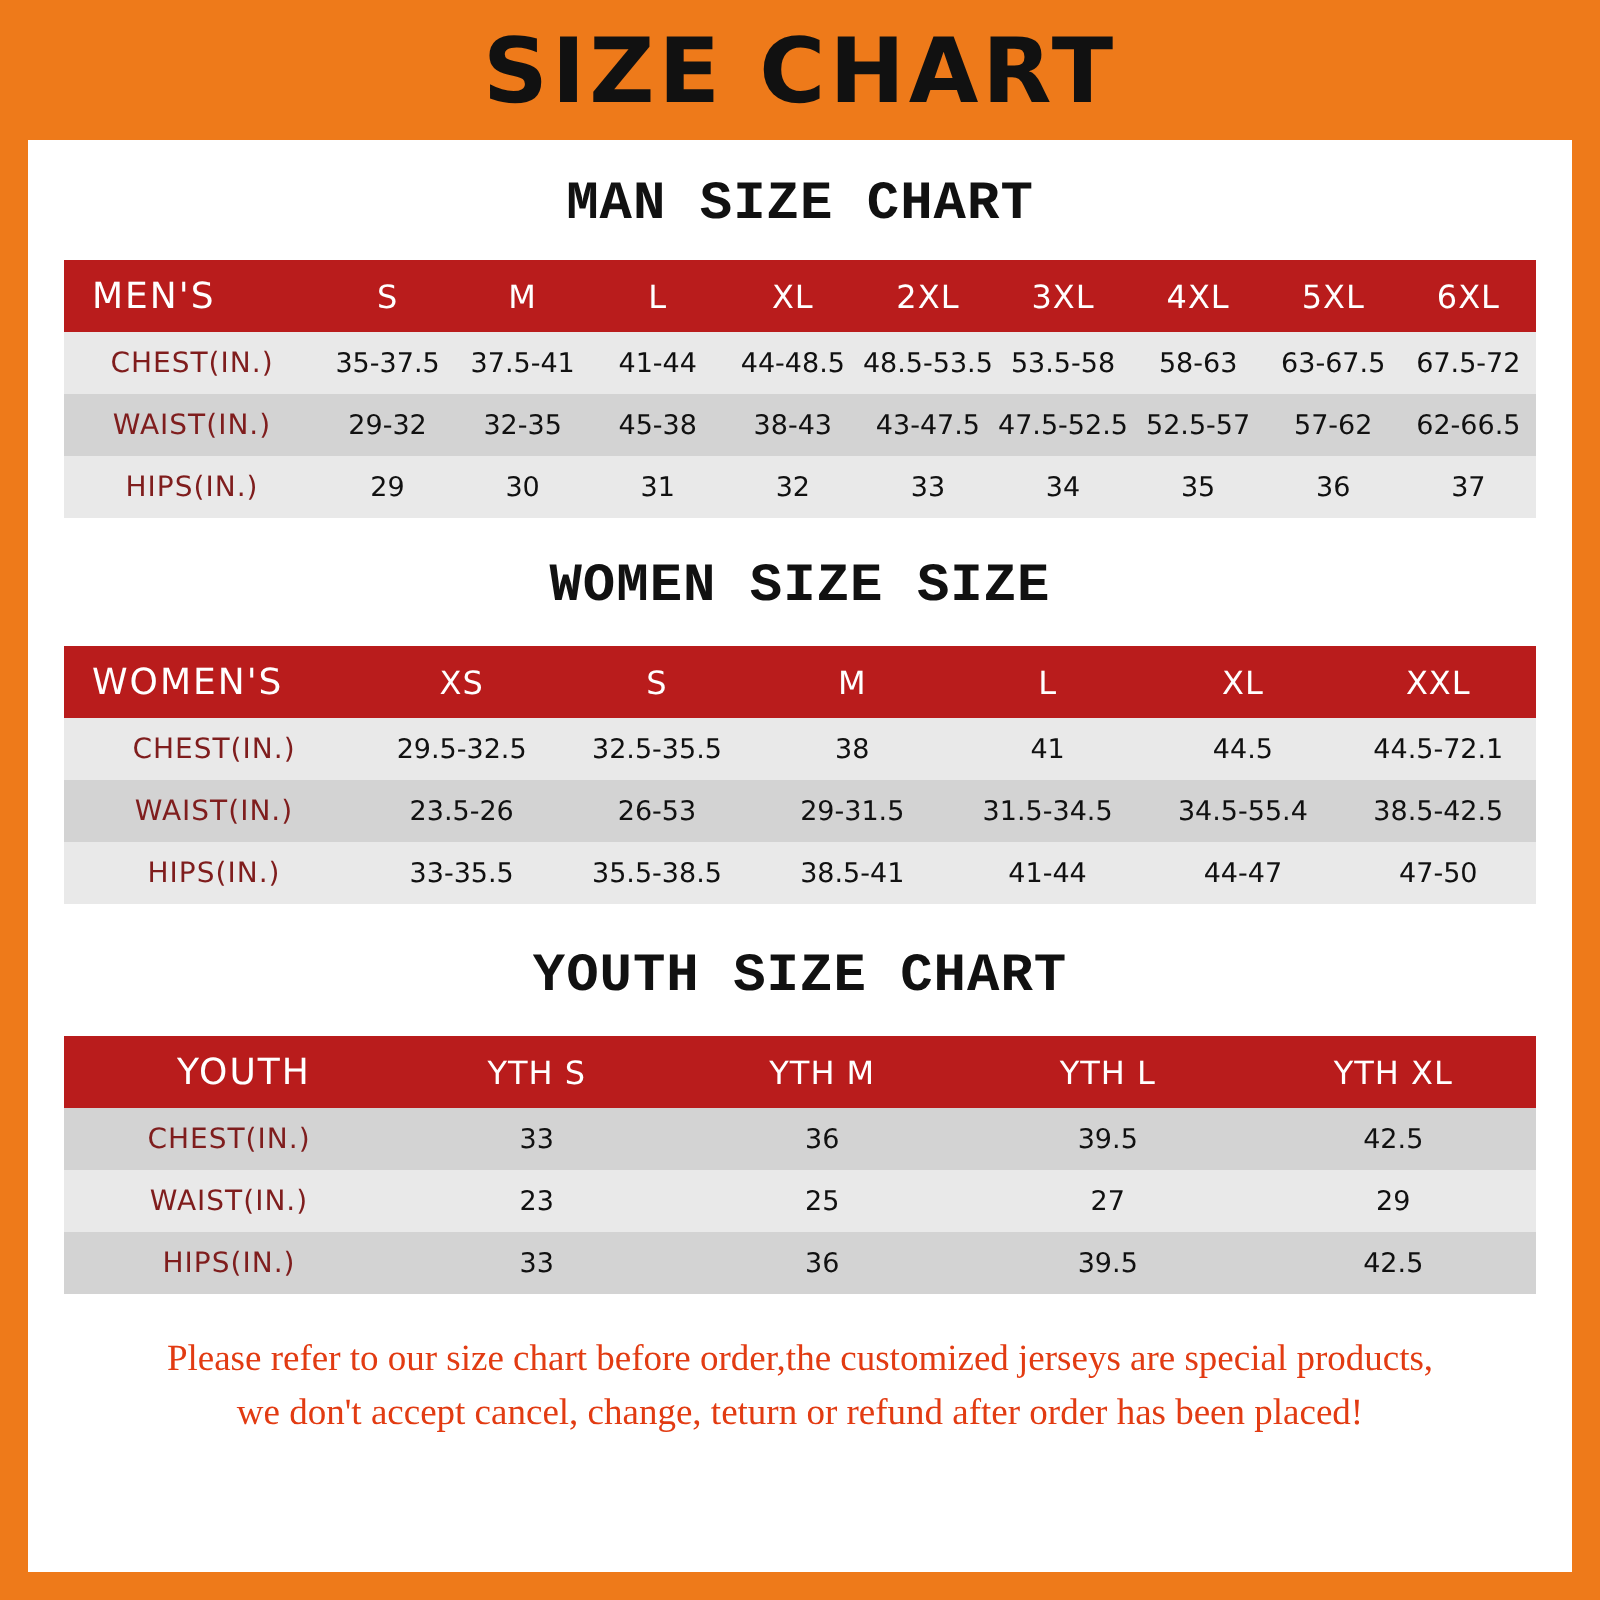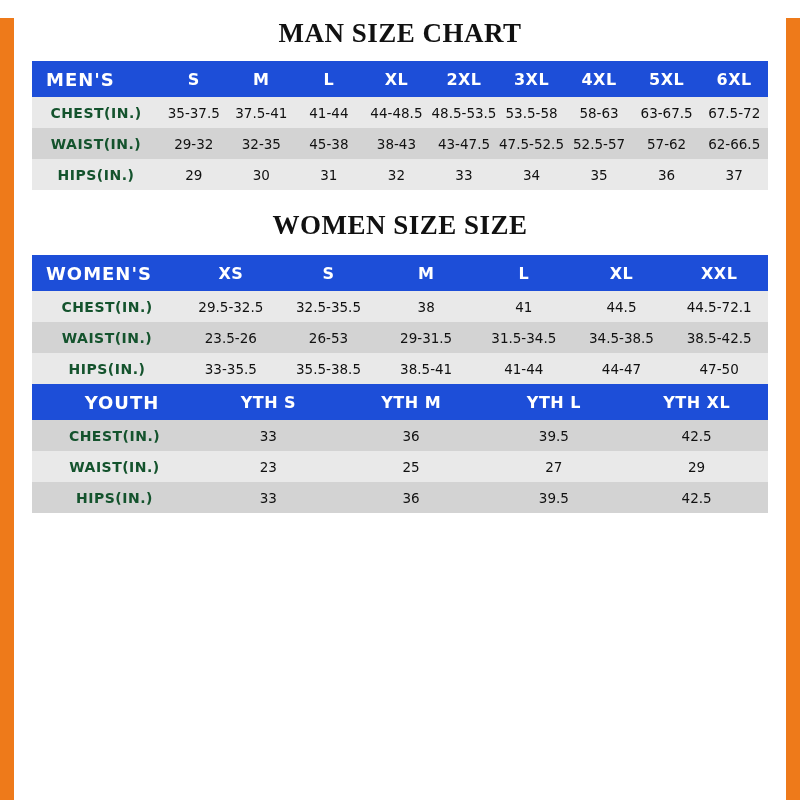--- a/index.html
+++ b/index.html
@@ -36,44 +36,44 @@
     font-size: 45px;
     letter-spacing: 2px;
     color: #111111;
     line-height: 1;
   }
   .content {
     padding: 0 18px;
   }
   .section-title {
     text-align: center;
-    font-family: Liberation Serif, serif;
+    font-family: Liberation Mono, monospace;
     font-weight: bold;
     font-size: 27px;
     color: #111111;
     letter-spacing: 0.5px;
   }
   .t-man { margin-top: 18px; margin-bottom: 12px; }
   .t-women { margin-top: 20px; margin-bottom: 14px; }
   .t-youth { margin-top: 22px; margin-bottom: 14px; }
 
   table.size {
     width: 100%;
     border-collapse: collapse;
     table-layout: fixed;
   }
   table.size td, table.size th {
     text-align: center;
     font-family: "DejaVu Sans", sans-serif;
     vertical-align: middle;
   }
   thead.head-row th {
-    background: #1d4ed8;
+    background: #b91c1c;
     color: #ffffff;
-    font-weight: bold;
+    font-weight: normal;
     height: 34px;
     font-size: 16px;
     letter-spacing: 0.5px;
   }
   thead.head-row th.label-cell {
     text-align: left;
     padding-left: 14px;
     font-size: 18px;
     letter-spacing: 1px;
   }
@@ -81,22 +81,21 @@
   tbody tr.band-dark td { background: #d3d3d3; }
   tbody td {
     height: 29px;
     font-size: 13.5px;
     color: #111111;
   }
   tbody td.label-cell {
     font-size: 14px;
     letter-spacing: 0.5px;
     text-align: center;
-    color: #14532d;
-    font-weight: bold;
+    color: #7f1d1d;
   }
 
   
   table.men col.c0 { width: 128px; }
   table.women col.c0 { width: 150px; }
   table.youth col.c0 { width: 165px; }
   table.youth thead.head-row th.label-cell { padding-left: 16px; text-align: center; }
 
   .footer-note {
     margin-top: 20px;
@@ -114,20 +113,23 @@
     bottom: 0;
     height: 14px;
     background: #ee7a1a;
   }
 </style>
 </head>
 <body>
 
 <div class="page">
 
+  <div class="header-band">
+    <div class="header-title">SIZE CHART</div>
+  </div>
 
   <div class="content">
 
     <div class="section-title t-man">MAN SIZE CHART</div>
     <table class="size men">
       <colgroup>
           <col class="c0">
         </colgroup>
       <thead class="head-row">
         <tr>
@@ -208,35 +210,36 @@
           <td>41</td>
           <td>44.5</td>
           <td>44.5-72.1</td>
         </tr>
         <tr class="band-dark">
           <td class="label-cell">WAIST(IN.)</td>
           <td>23.5-26</td>
           <td>26-53</td>
           <td>29-31.5</td>
           <td>31.5-34.5</td>
-          <td>34.5-38.5</td>
+          <td>34.5-55.4</td>
           <td>38.5-42.5</td>
         </tr>
         <tr class="band-light">
           <td class="label-cell">HIPS(IN.)</td>
           <td>33-35.5</td>
           <td>35.5-38.5</td>
           <td>38.5-41</td>
           <td>41-44</td>
           <td>44-47</td>
           <td>47-50</td>
         </tr>
       </tbody>
     </table>
 
+    <div class="section-title t-youth">YOUTH SIZE CHART</div>
     <table class="size youth">
       <colgroup>
           <col class="c0">
         </colgroup>
       <thead class="head-row">
         <tr>
           <th class="label-cell">YOUTH</th>
           <th>YTH S</th>
           <th>YTH M</th>
           <th>YTH L</th>
@@ -261,17 +264,21 @@
         <tr class="band-dark">
           <td class="label-cell">HIPS(IN.)</td>
           <td>33</td>
           <td>36</td>
           <td>39.5</td>
           <td>42.5</td>
         </tr>
       </tbody>
     </table>
 
+    <div class="footer-note">
+      <div>Please refer to our size chart before order,the customized jerseys are special products,</div>
+      <div>we don't accept cancel, change, teturn or refund after order has been placed!</div>
+    </div>
 
   </div>
 
   <div class="footer-band"></div>
 </div>
 
 </body></html>

